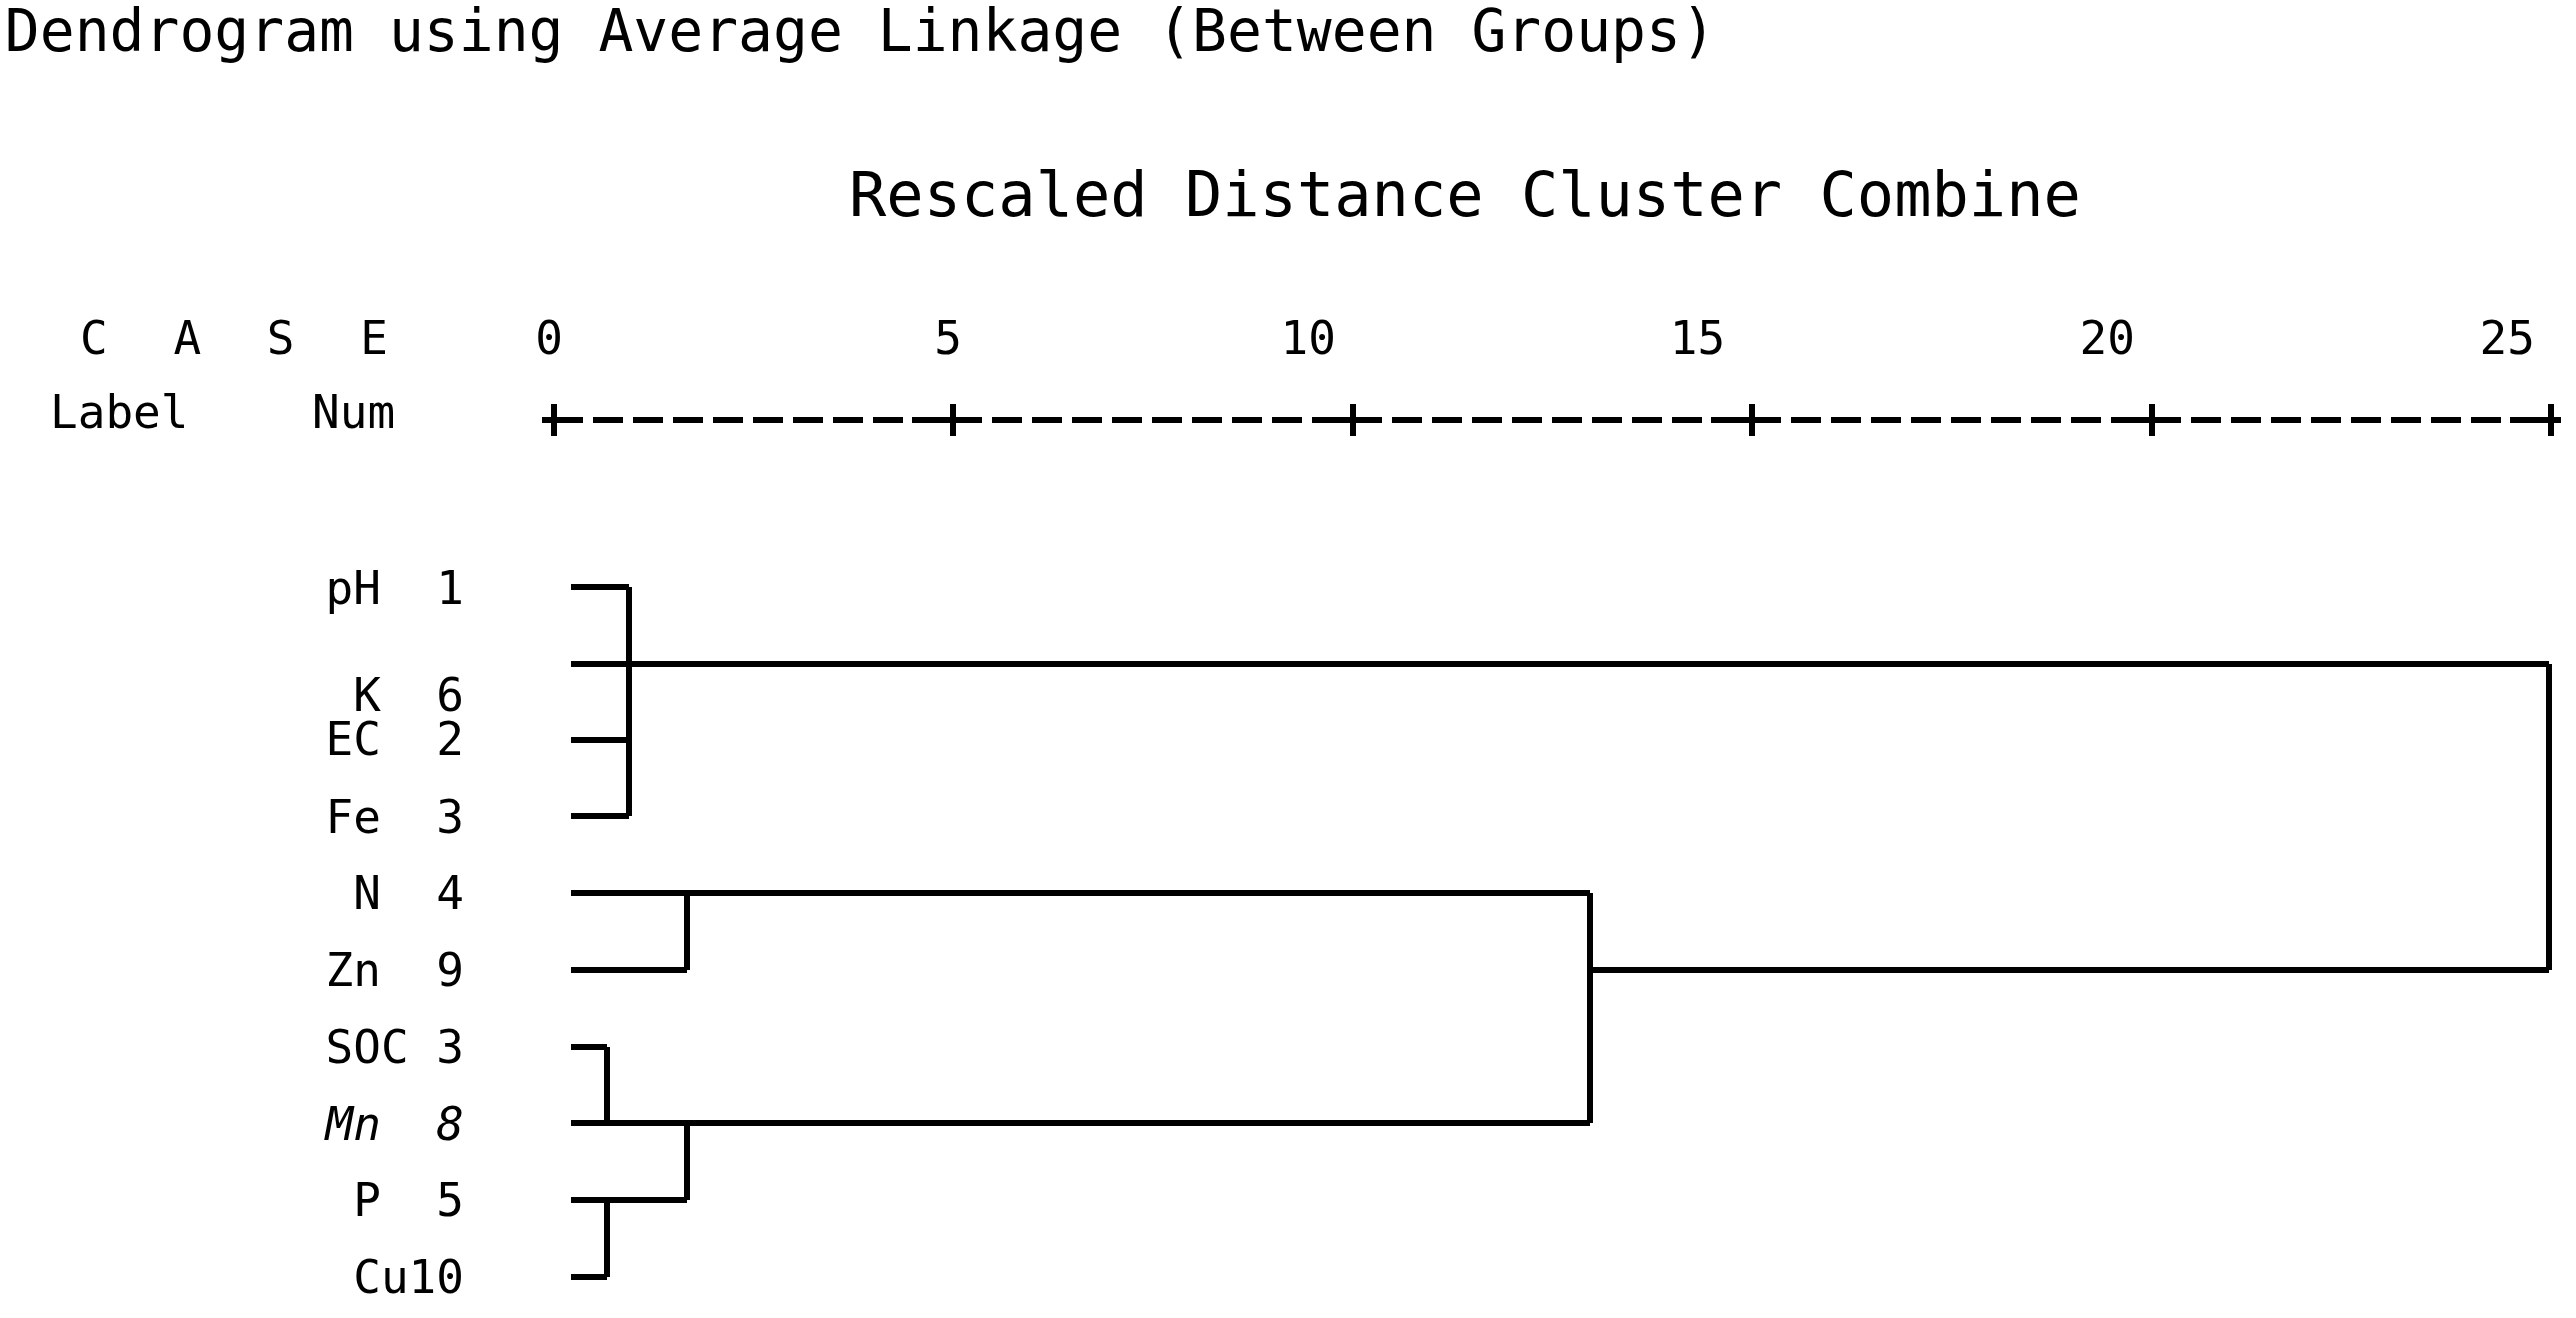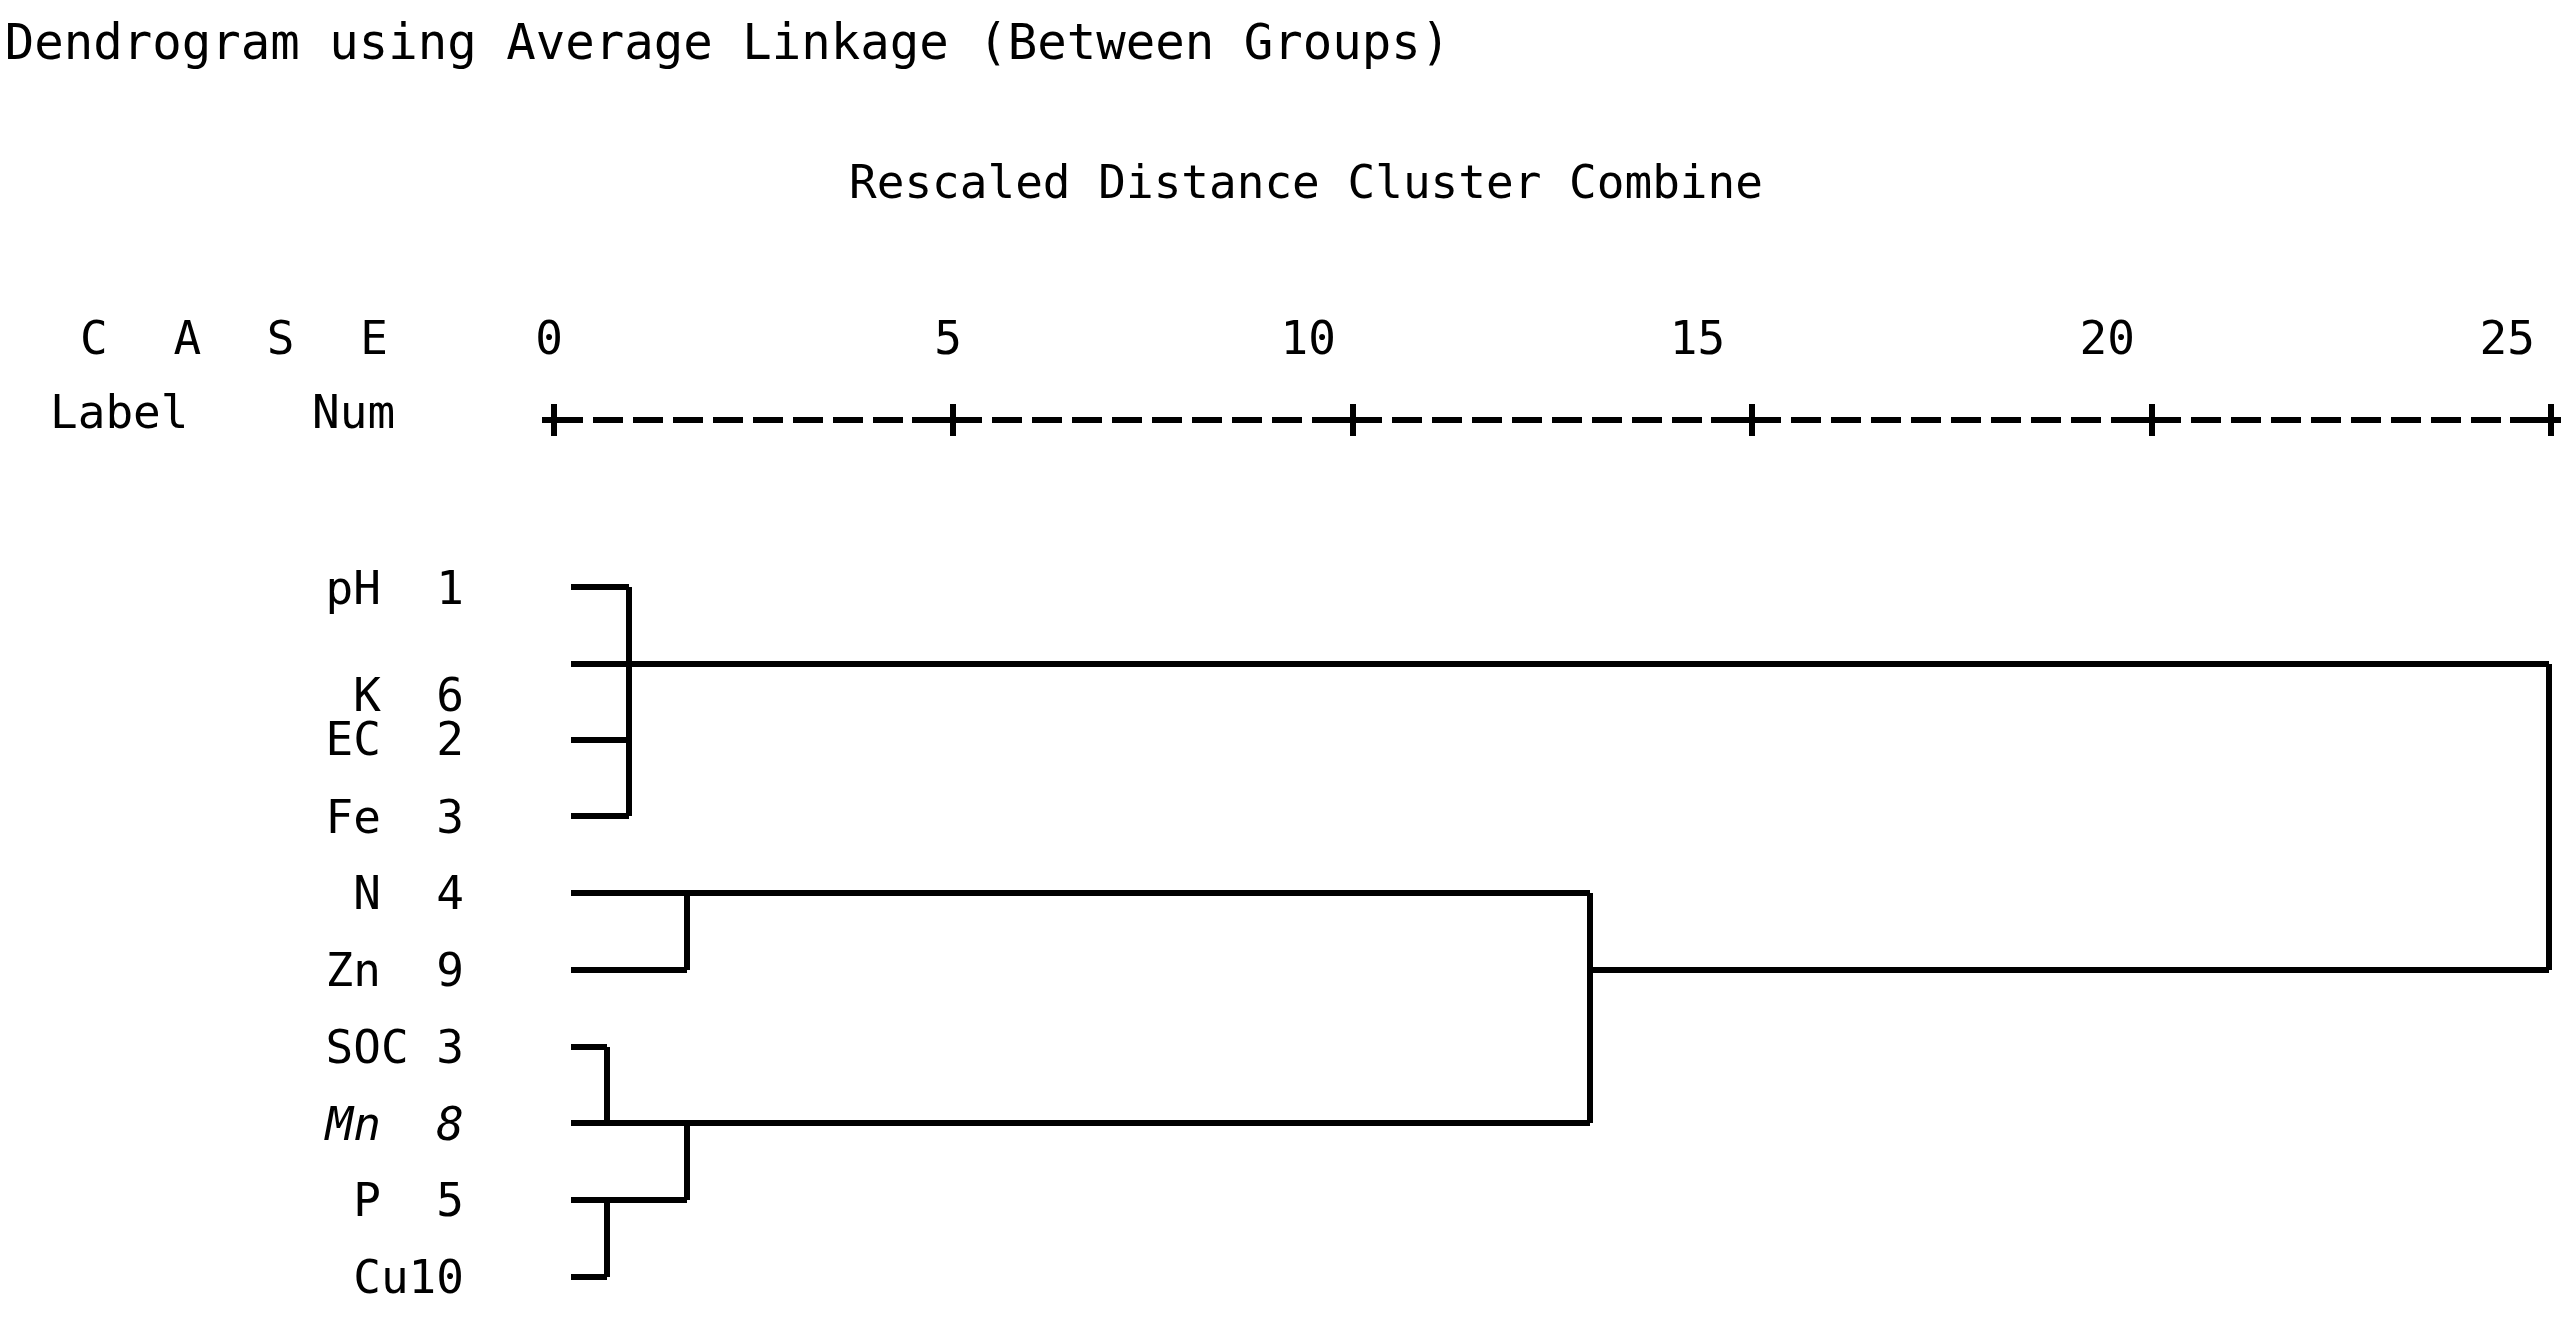--- a/index.html
+++ b/index.html
@@ -9,28 +9,28 @@
     font-family:"DejaVu Sans Mono","Liberation Mono",monospace;
     color:#000000;
     overflow:hidden;
     position:relative;
   }
   #root{position:absolute;left:0;top:0;width:2576px;height:1318px;}
 
   .txt{position:absolute;white-space:pre;color:#000;}
 
   #title{
-    left:4.8px; top:18px;
-    font-size:49px;
+    left:4.8px; top:6px;
+    font-size:58px;
     letter-spacing:0px;
     line-height:50px;
   }
   #subtitle{
-    left:849px; top:157px;
-    font-size:46px;
+    left:849px; top:170px;
+    font-size:62px;
     line-height:50px;
   }
 
   .axis-num{
     position:absolute;
     top:313px;
     font-size:46px;
     line-height:50px;
     white-space:pre;
     text-align:right;

